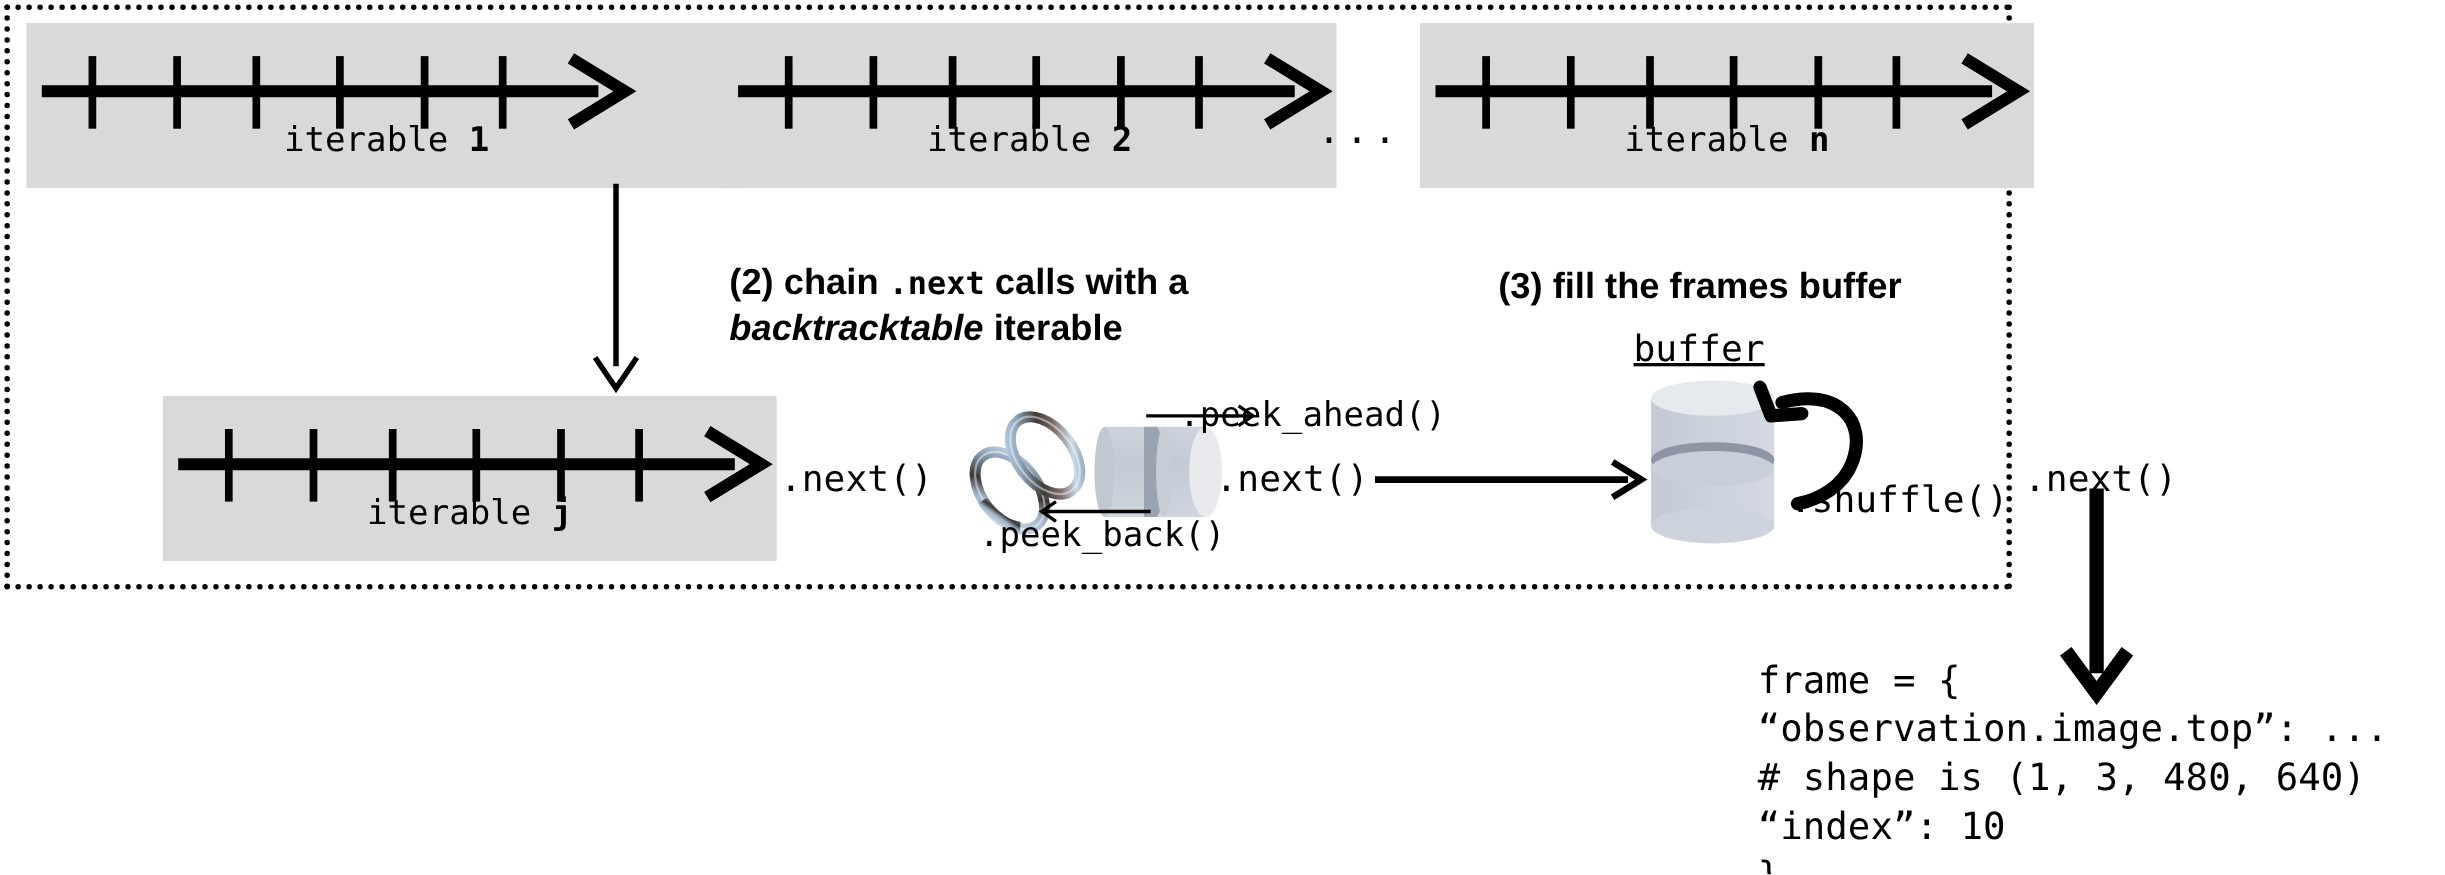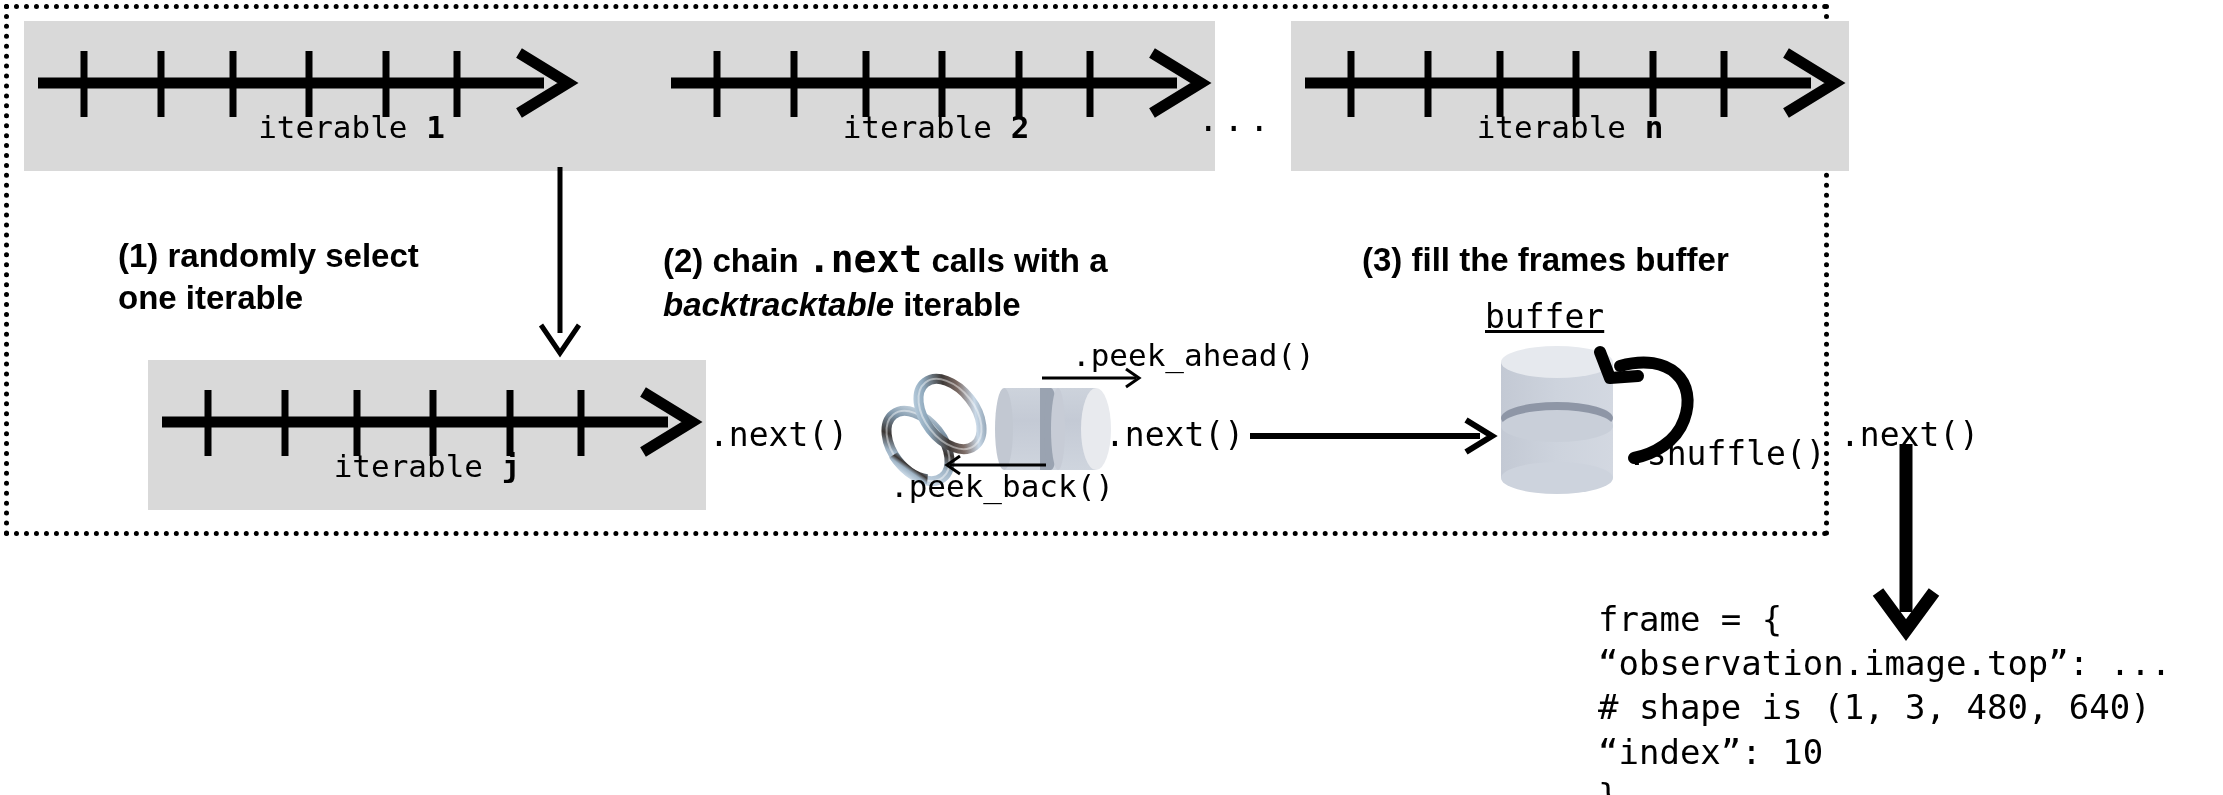--- a/index.html
+++ b/index.html
@@ -48,21 +48,21 @@
   .step-caption {
     font-family: "Liberation Sans", sans-serif;
     font-weight: bold;
     font-size: 33px;
     line-height: 1.28;
     color: #000;
     white-space: pre-line;
   }
   .mono-inline {
     font-family: "DejaVu Sans Mono", "Liberation Mono", monospace;
-    font-size: 38px;
+    font-size: 29px;
     font-weight: bold;
   }
   .ital { font-style: italic; }
 
   
   .call-label {
     font-family: "DejaVu Sans Mono", "Liberation Mono", monospace;
     font-size: 33px;
     color: #000;
     white-space: pre;
@@ -149,22 +149,20 @@
       <path d="M 495 32 L 544 62 L 495 92" fill="none" stroke="#000" stroke-width="11" stroke-linecap="butt" stroke-linejoin="miter"></path>
     </svg>
     <div class="panel-label" style="top:88px;"><span>iterable </span><b>n</b></div>
   </div>
 
   <svg class="abs" style="left:520px; top:165px;" width="80" height="195" viewBox="0 0 80 195">
     <line x1="40" y1="2" x2="40" y2="168" stroke="#000" stroke-width="5"></line>
     <path d="M 21 160 L 40 188 L 59 160" fill="none" stroke="#000" stroke-width="5" stroke-linecap="butt" stroke-linejoin="miter"></path>
   </svg>
 
-  <div class="abs step-caption" style="left:118px; top:235px; width:420px;">(1) randomly select
-one iterable</div>
 
   <div class="abs" style="left:663px; top:235px; width:560px;">
     <div class="step-caption" style="white-space:normal;">
       <span>(2) chain </span><span class="mono-inline">.next</span><span> calls with a</span><br><span class="ital">backtracktable</span><span> iterable</span>
     </div>
   </div>
 
   <div class="abs step-caption" style="left:1362px; top:239px; width:520px;">(3) fill the frames buffer</div>
 
   <div class="abs iterable-panel" style="left:148px; top:360px; width:558px; height:150px;">
@@ -233,21 +231,21 @@
 
     <ellipse cx="100" cy="47" rx="15" ry="41" fill="#e8eaee"></ellipse>
 
     <ellipse cx="8" cy="47" rx="9" ry="41" fill="#c2c8d2"></ellipse>
   </svg>
 
   <svg class="abs" style="left:1040px; top:358px;" width="106" height="32" viewBox="0 0 106 32">
     <line x1="2" y1="20" x2="96" y2="20" stroke="#000" stroke-width="3"></line>
     <path d="M 86 11 L 99 20 L 86 29" fill="none" stroke="#000" stroke-width="3" stroke-linecap="butt" stroke-linejoin="miter"></path>
   </svg>
-  <div class="abs call-label-sm" style="left:1072px; top:337px;">.peek_ahead()</div>
+  <div class="abs call-label-sm" style="left:1072px; top:359px;">.peek_ahead()</div>
 
   <svg class="abs" style="left:932px; top:453px;" width="118" height="30" viewBox="0 0 118 30">
     <line x1="18" y1="12" x2="114" y2="12" stroke="#000" stroke-width="3"></line>
     <path d="M 28 3 L 15 12 L 28 21" fill="none" stroke="#000" stroke-width="3" stroke-linecap="butt" stroke-linejoin="miter"></path>
   </svg>
   <div class="abs call-label-sm" style="left:890px; top:468px;">.peek_back()</div>
 
   <div class="abs call-label" style="left:1105px; top:415px;">.next()</div>
 
   <svg class="abs" style="left:1248px; top:412px;" width="250" height="48" viewBox="0 0 250 48">

